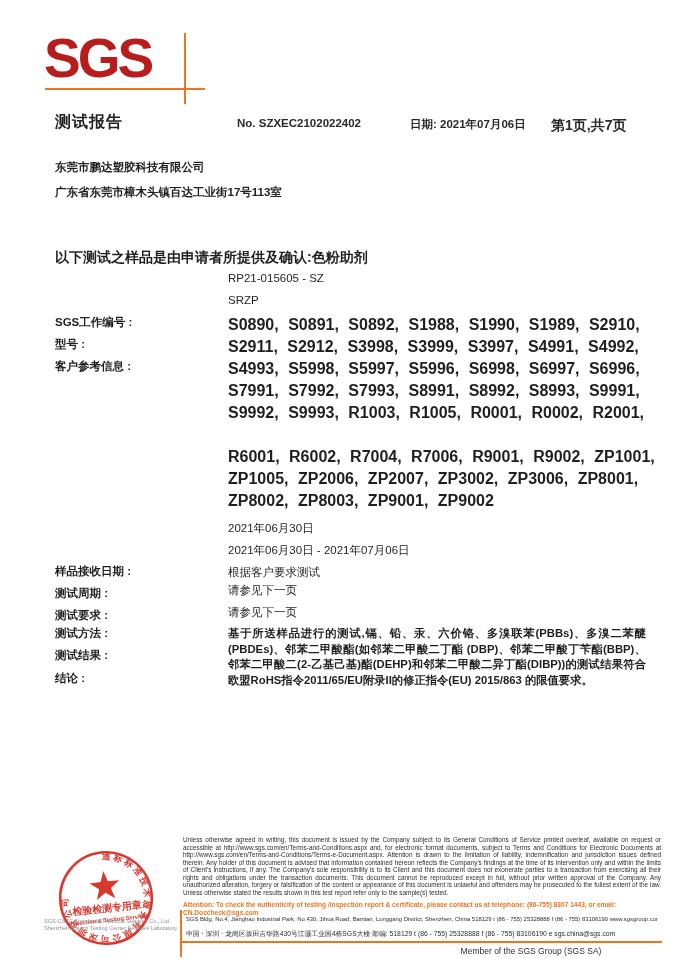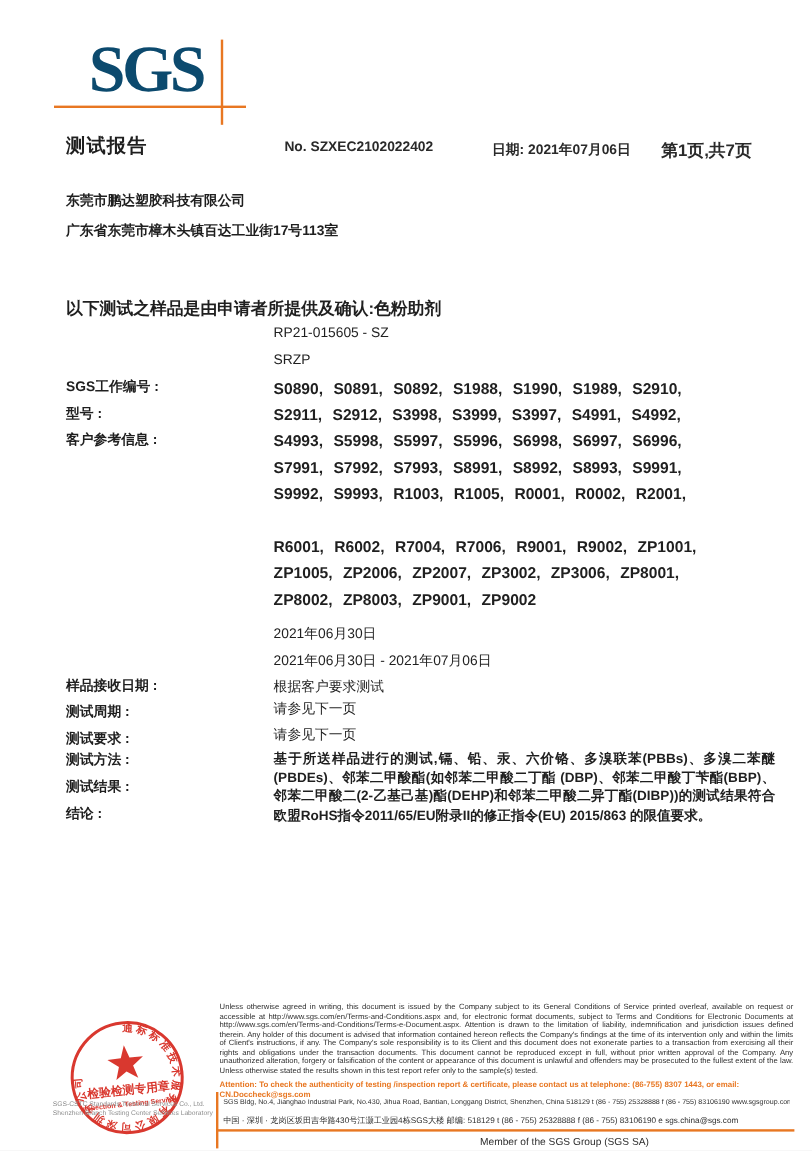--- a/index.html
+++ b/index.html
@@ -5,58 +5,58 @@
   * { margin:0; padding:0; box-sizing:border-box; }
   html,body { background:#e9e9e9; }
   .page {
     position:relative; width:677px; height:959px; margin:0 auto;
     background:#ffffff; overflow:hidden;
     font-family:"Liberation Sans","DejaVu Sans",sans-serif;
     color:#1f1f1f;
   }
   
   .logo-text {
-    position:absolute; left:74px; top:26px;
-    font-family:Liberation Serif, serif;
-    font-weight:bold; font-size:55px; letter-spacing:-3px; color:#0c4a6e;
+    position:absolute; left:44px; top:26px;
+    font-family:Liberation Sans, sans-serif;
+    font-weight:bold; font-size:55px; letter-spacing:-3px; color:#b91c1c;
   }
   .logo-hline { position:absolute; left:45px; top:88px; width:160px; height:2px; background:#e87722; }
   .logo-vline { position:absolute; left:184px; top:33px; width:2px; height:71px; background:#e87722; }
   
   .doc-title { position:absolute; left:55px; top:112px; font-size:16px; font-weight:bold; letter-spacing:1px; }
   .report-no { position:absolute; left:237px; top:117px; font-size:11.5px; font-weight:600; color:#2a2a2a; }
   .report-date { position:absolute; left:410px; top:117px; font-size:11.5px; font-weight:600; color:#2a2a2a; }
   .report-page { position:absolute; left:551px; top:117px; font-size:14px; font-weight:600; color:#2a2a2a; }
   
   .client-name { position:absolute; left:55px; top:160px; font-size:11.5px; font-weight:600; }
   .client-address { position:absolute; left:55px; top:185px; font-size:11.5px; font-weight:600; }
   .sample-statement { position:absolute; left:55px; top:249px; font-size:14px; font-weight:600; }
   
   .frow { position:absolute; left:55px; width:590px; font-size:11.5px; }
   .frow .lbl { position:absolute; left:0; top:0; font-weight:600;margin-top:43px; }
   .frow .val { position:absolute; left:173px; top:0; font-weight:400; }
-  .ref-line { position:absolute; left:228px; width:430px; font-size:13px; font-weight:600; word-spacing:5px; }
+  .ref-line { position:absolute; left:228px; width:430px; font-size:16px; font-weight:600; word-spacing:5px; }
   .conclusion-text {
     position:absolute; left:228px; top:626px; width:418px;
     font-size:11.3px; line-height:15.6px; font-weight:600; text-align:justify;
   }
   
   .legal {
     position:absolute; left:183px; top:836px; width:478px;
     font-size:6.4px; line-height:7.5px; text-align:justify; color:#2e2e2e;
   }
   .attention {
     position:absolute; left:183px; top:901px; width:478px;
     font-size:6.6px; line-height:7.6px; font-weight:bold; color:#e87722;
   }
   .addr-vline { position:absolute; left:180px; top:910px; width:2px; height:47px; background:#e87722; }
   .addr-en { position:absolute; left:186px; top:916px; width:472px; font-size:5.9px; color:#2e2e2e; white-space:nowrap; overflow:hidden; }
   .addr-cn { position:absolute; left:186px; top:929px; width:472px; font-size:6.8px; color:#2e2e2e; white-space:nowrap; overflow:hidden; }
   .footer-rule { position:absolute; left:180px; top:941px; width:482px; height:2px; background:#e87722; }
-  .member-line { position:absolute; left:400px; top:946px; width:262px; font-size:8.5px; color:#2e2e2e; text-align:left; }
+  .member-line { position:absolute; left:400px; top:946px; width:262px; font-size:8.5px; color:#2e2e2e; text-align:center; }
   .company-en { position:absolute; left:44px; top:918px; width:140px; font-size:5.6px; color:#8f8f8f; line-height:7px; }
   .stamp { position:absolute; left:40px; top:848px; width:132px; height:100px; transform:rotate(-6deg); opacity:0.92; }
 </style>
 </head>
 <body>
 
 <div class="page">
 
   <div class="logo-text">SGS</div>
   <div class="logo-hline"></div>

